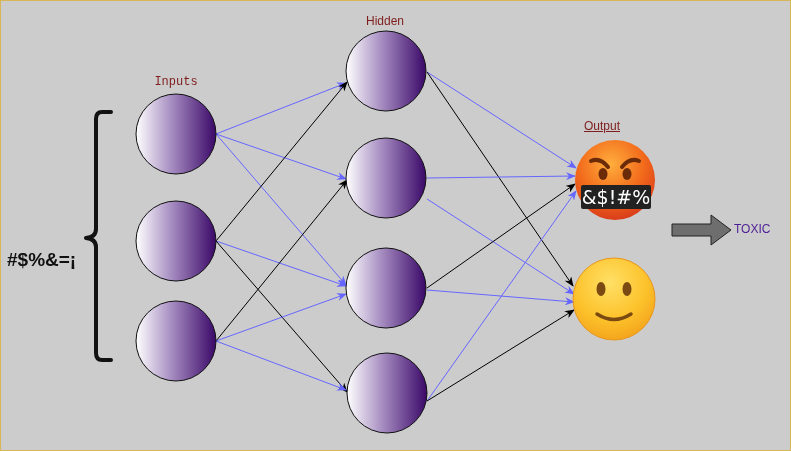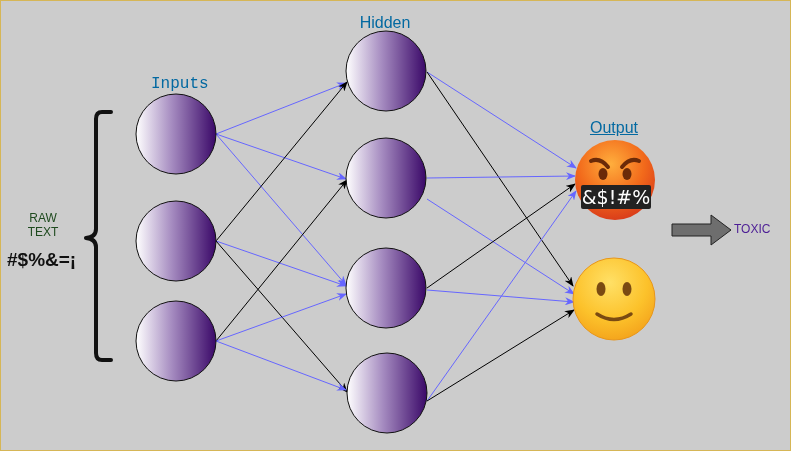--- a/index.html
+++ b/index.html
@@ -3,21 +3,21 @@
   <meta charset="utf-8">
   <style>
     html, body { margin: 0; padding: 0; }
     body { width: 791px; height: 451px; overflow: hidden; background: #cccccc; }
     .frame {
       position: relative; width: 789px; height: 449px;
       border: 1px solid #d6b656; background: #cccccc;
       font-family: "Liberation Sans", sans-serif;
     }
     svg { position: absolute; left: 0; top: 0; }
-    .lbl { position: absolute; color: #0369a1; font-size: 16px; text-align: center; white-space: nowrap; }
+    .lbl { position: absolute; color: #7f1d1d; font-size: 12px; text-align: center; white-space: nowrap; }
     .raw { position: absolute; left: 14px; top: 210px; width: 56px; text-align: center; color: #1e4a1e; font-size: 12px; line-height: 14px; }
     .sym { position: absolute; left: 6px; top: 248px; font-size: 19px; font-weight: bold; color: #111; letter-spacing: 0px; }
     .badge {
       position: absolute; left: 580px; top: 184px; width: 70px; height: 24px;
       background: #222; color: #fff; font-family: "DejaVu Sans", sans-serif;
       font-size: 19px; line-height: 24px; text-align: center; border-radius: 2px;
     }
     .toxic { position: absolute; left: 733px; top: 221px; font-size: 12px; color: #4c1d95; }
   </style>
 </head>
@@ -100,24 +100,20 @@
       <ellipse cx="600" cy="288" rx="4.5" ry="7" fill="#7a4a12"></ellipse>
       <ellipse cx="626" cy="288" rx="4.5" ry="7" fill="#7a4a12"></ellipse>
       <path d="M596,313 Q613,324 630,313" stroke="#7a4a12" stroke-width="3.5" fill="none" stroke-linecap="round"></path>
     </g>
 
     <path d="M671,223 L710,223 L710,214 L730,229 L710,244 L710,235 L671,235 Z" fill="#6e6e6e" stroke="#222" stroke-width="1"></path>
   </svg>
 
   <div class="lbl" style="left:150px; top:74px; width:50px;font-family:Liberation Mono, monospace;">Inputs</div>
   <div class="lbl" style="left:358px; top:13px; width:52px;">Hidden</div>
-  <div class="lbl" style="left:587px; top:118px; width:52px;text-decoration:underline;">Output</div>
+  <div class="lbl" style="left:575px; top:118px; width:52px;text-decoration:underline;">Output</div>
 
-  <div class="raw">
-    <div>RAW</div>
-    <div>TEXT</div>
-  </div>
   <div class="sym">#$%&amp;=¡</div>
 
   <div class="badge">&amp;$!#%</div>
 
   <div class="toxic">TOXIC</div>
 </div>
 
 </body></html>

